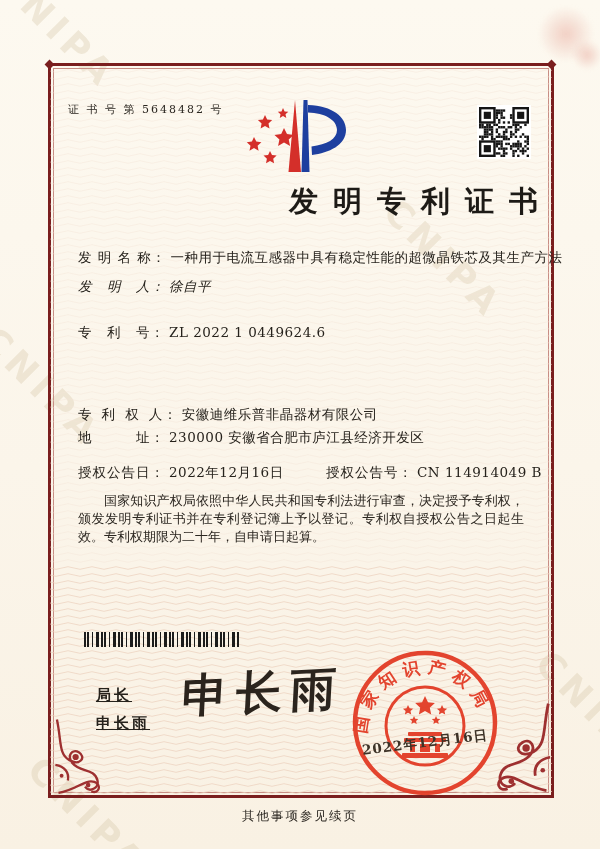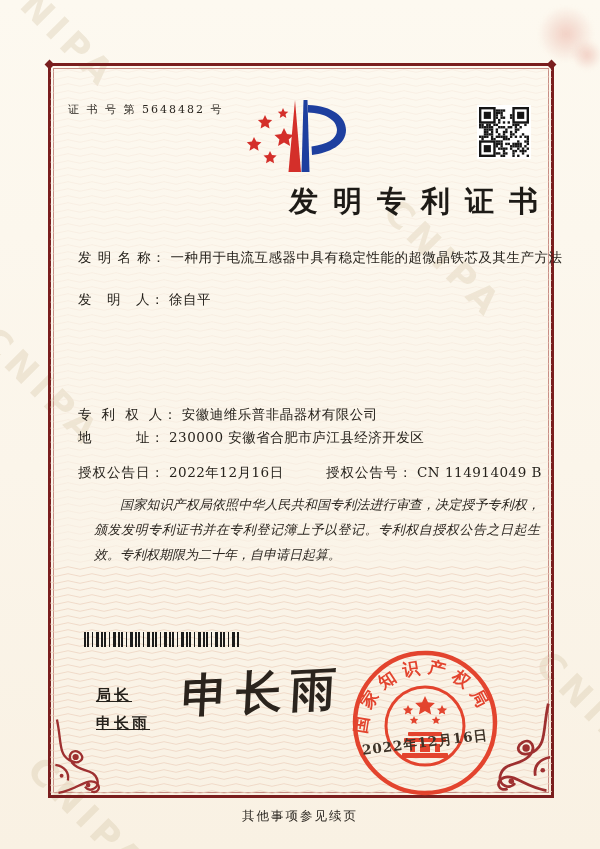--- a/index.html
+++ b/index.html
@@ -53,22 +53,22 @@
     font-size:29px;font-weight:700;letter-spacing:15px;padding-left:15px;
     box-sizing:border-box;color:#1d1a16;z-index:4;
   }
   .field-row{
     position:absolute;left:78px;right:70px;font-size:13.5px;z-index:4;
     white-space:nowrap;color:#26221c;
   }
   .field-row .lbl{letter-spacing:1px;margin-top:20px;}
   .field-row .val{margin-left:4px;letter-spacing:.5px;}
   .body-text{
-    position:absolute;left:94px;top:492px;width:446px;z-index:4;
-    font-size:13px;line-height:25px;color:#2b2620;font-style:italic;
+    position:absolute;left:78px;top:492px;width:446px;z-index:4;
+    font-size:13px;line-height:18px;color:#2b2620;
   }
   .body-text p{margin:0;text-indent:2em;text-align:justify;}
   .barcode{
     position:absolute;left:84px;top:632px;width:156px;height:15px;z-index:4;
     background:repeating-linear-gradient(90deg,
       #1c1c1c 0 2px,transparent 2px 3px,
       #1c1c1c 3px 5px,transparent 5px 8px,
       #1c1c1c 8px 9px,transparent 9px 12px,
       #1c1c1c 12px 15px,transparent 15px 17px);
   }
@@ -387,22 +387,25 @@
         <rect x="38.4" y="48" width="2.4" height="2.4" fill="#151515"></rect>
         <rect x="48" y="48" width="2.4" height="2.4" fill="#151515"></rect>
       </svg>
   </div>
 
   <div class="title">发明专利证书</div>
 
   <div class="field-row" style="top:249px;">
     <span class="lbl">发 明 名 称：</span><span class="val">一种用于电流互感器中具有稳定性能的超微晶铁芯及其生产方法</span>
   </div>
-  <div class="field-row" style="top:291px;">
+  <div class="field-row" style="top:278px;font-style:italic;">
     <span class="lbl">发　明　人：</span><span class="val">徐自平</span>
+  </div>
+  <div class="field-row" style="top:324px;">
+    <span class="lbl">专　利　号：</span><span class="val">ZL 2022 1 0449624.6</span>
   </div>
   <div class="field-row" style="top:406px;font-family:Liberation Mono, monospace;">
     <span class="lbl">专 利 权 人：</span><span class="val">安徽迪维乐普非晶器材有限公司</span>
   </div>
   <div class="field-row" style="top:429px;">
     <span class="lbl">地　　　址：</span><span class="val">230000 安徽省合肥市庐江县经济开发区</span>
   </div>
   <div class="field-row" style="top:464px;">
     <span class="lbl">授权公告日：</span><span class="val">2022年12月16日</span>
     <span class="lbl" style="margin-left:38px;">授权公告号：</span><span class="val">CN 114914049 B</span>

